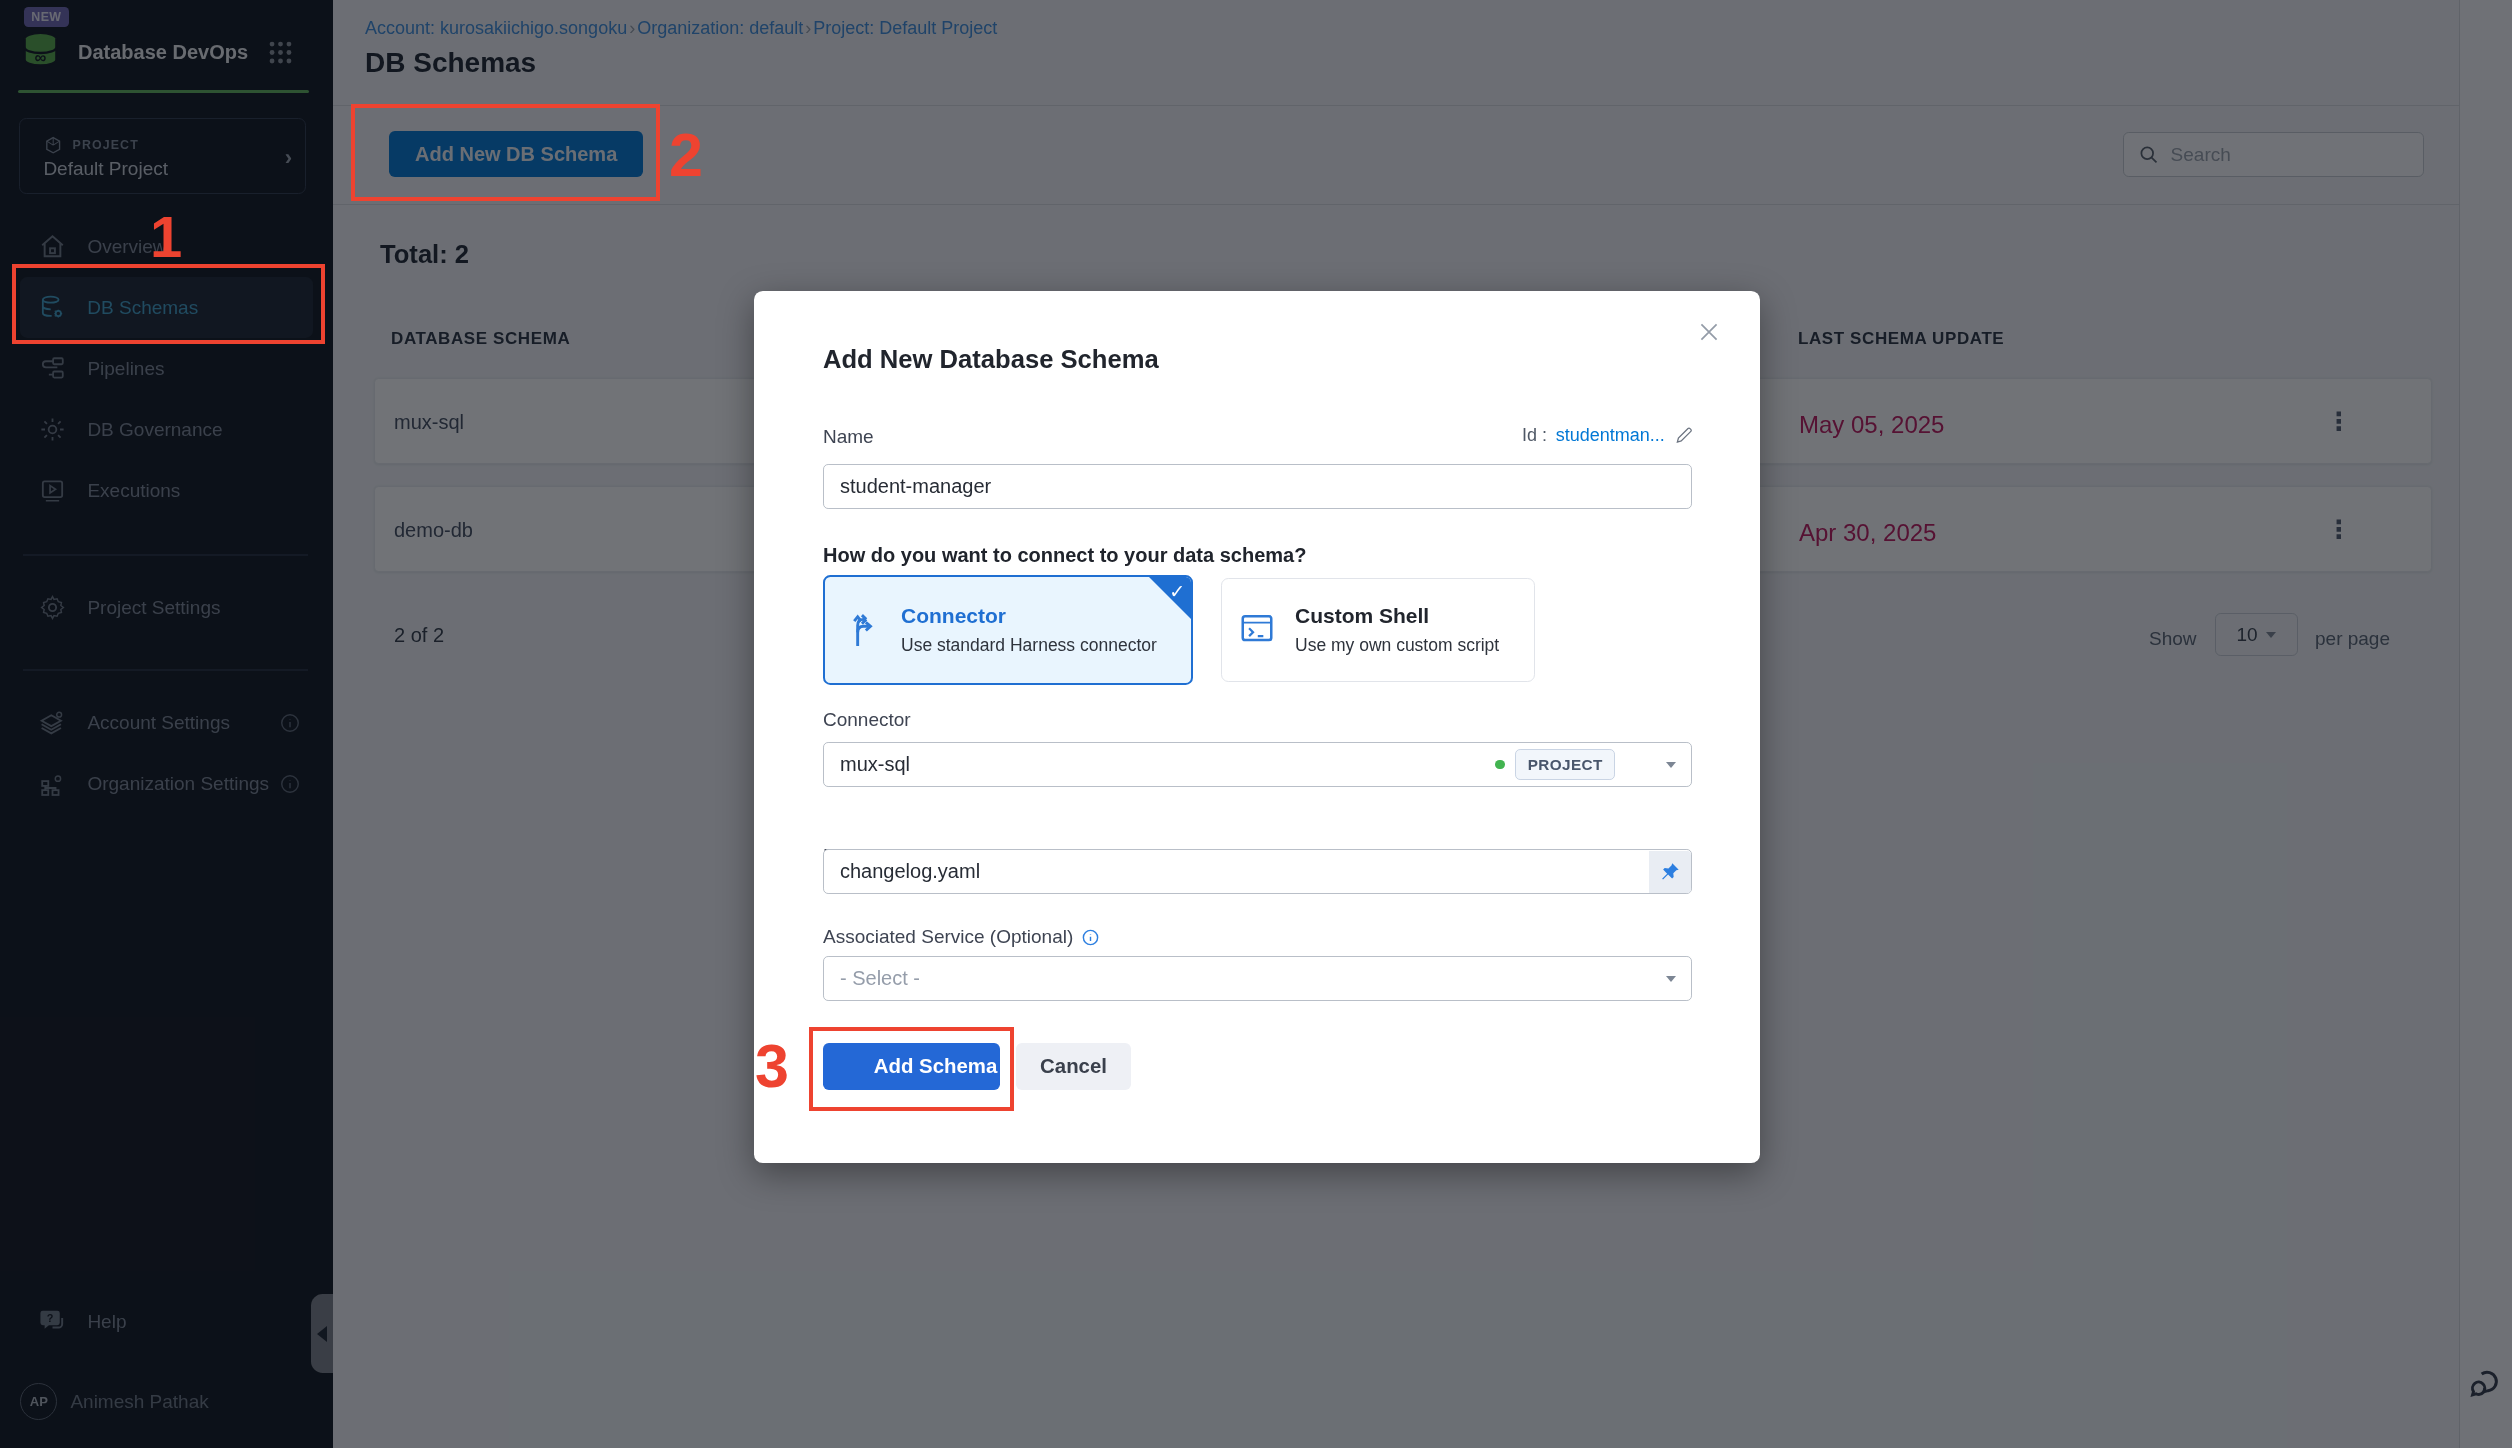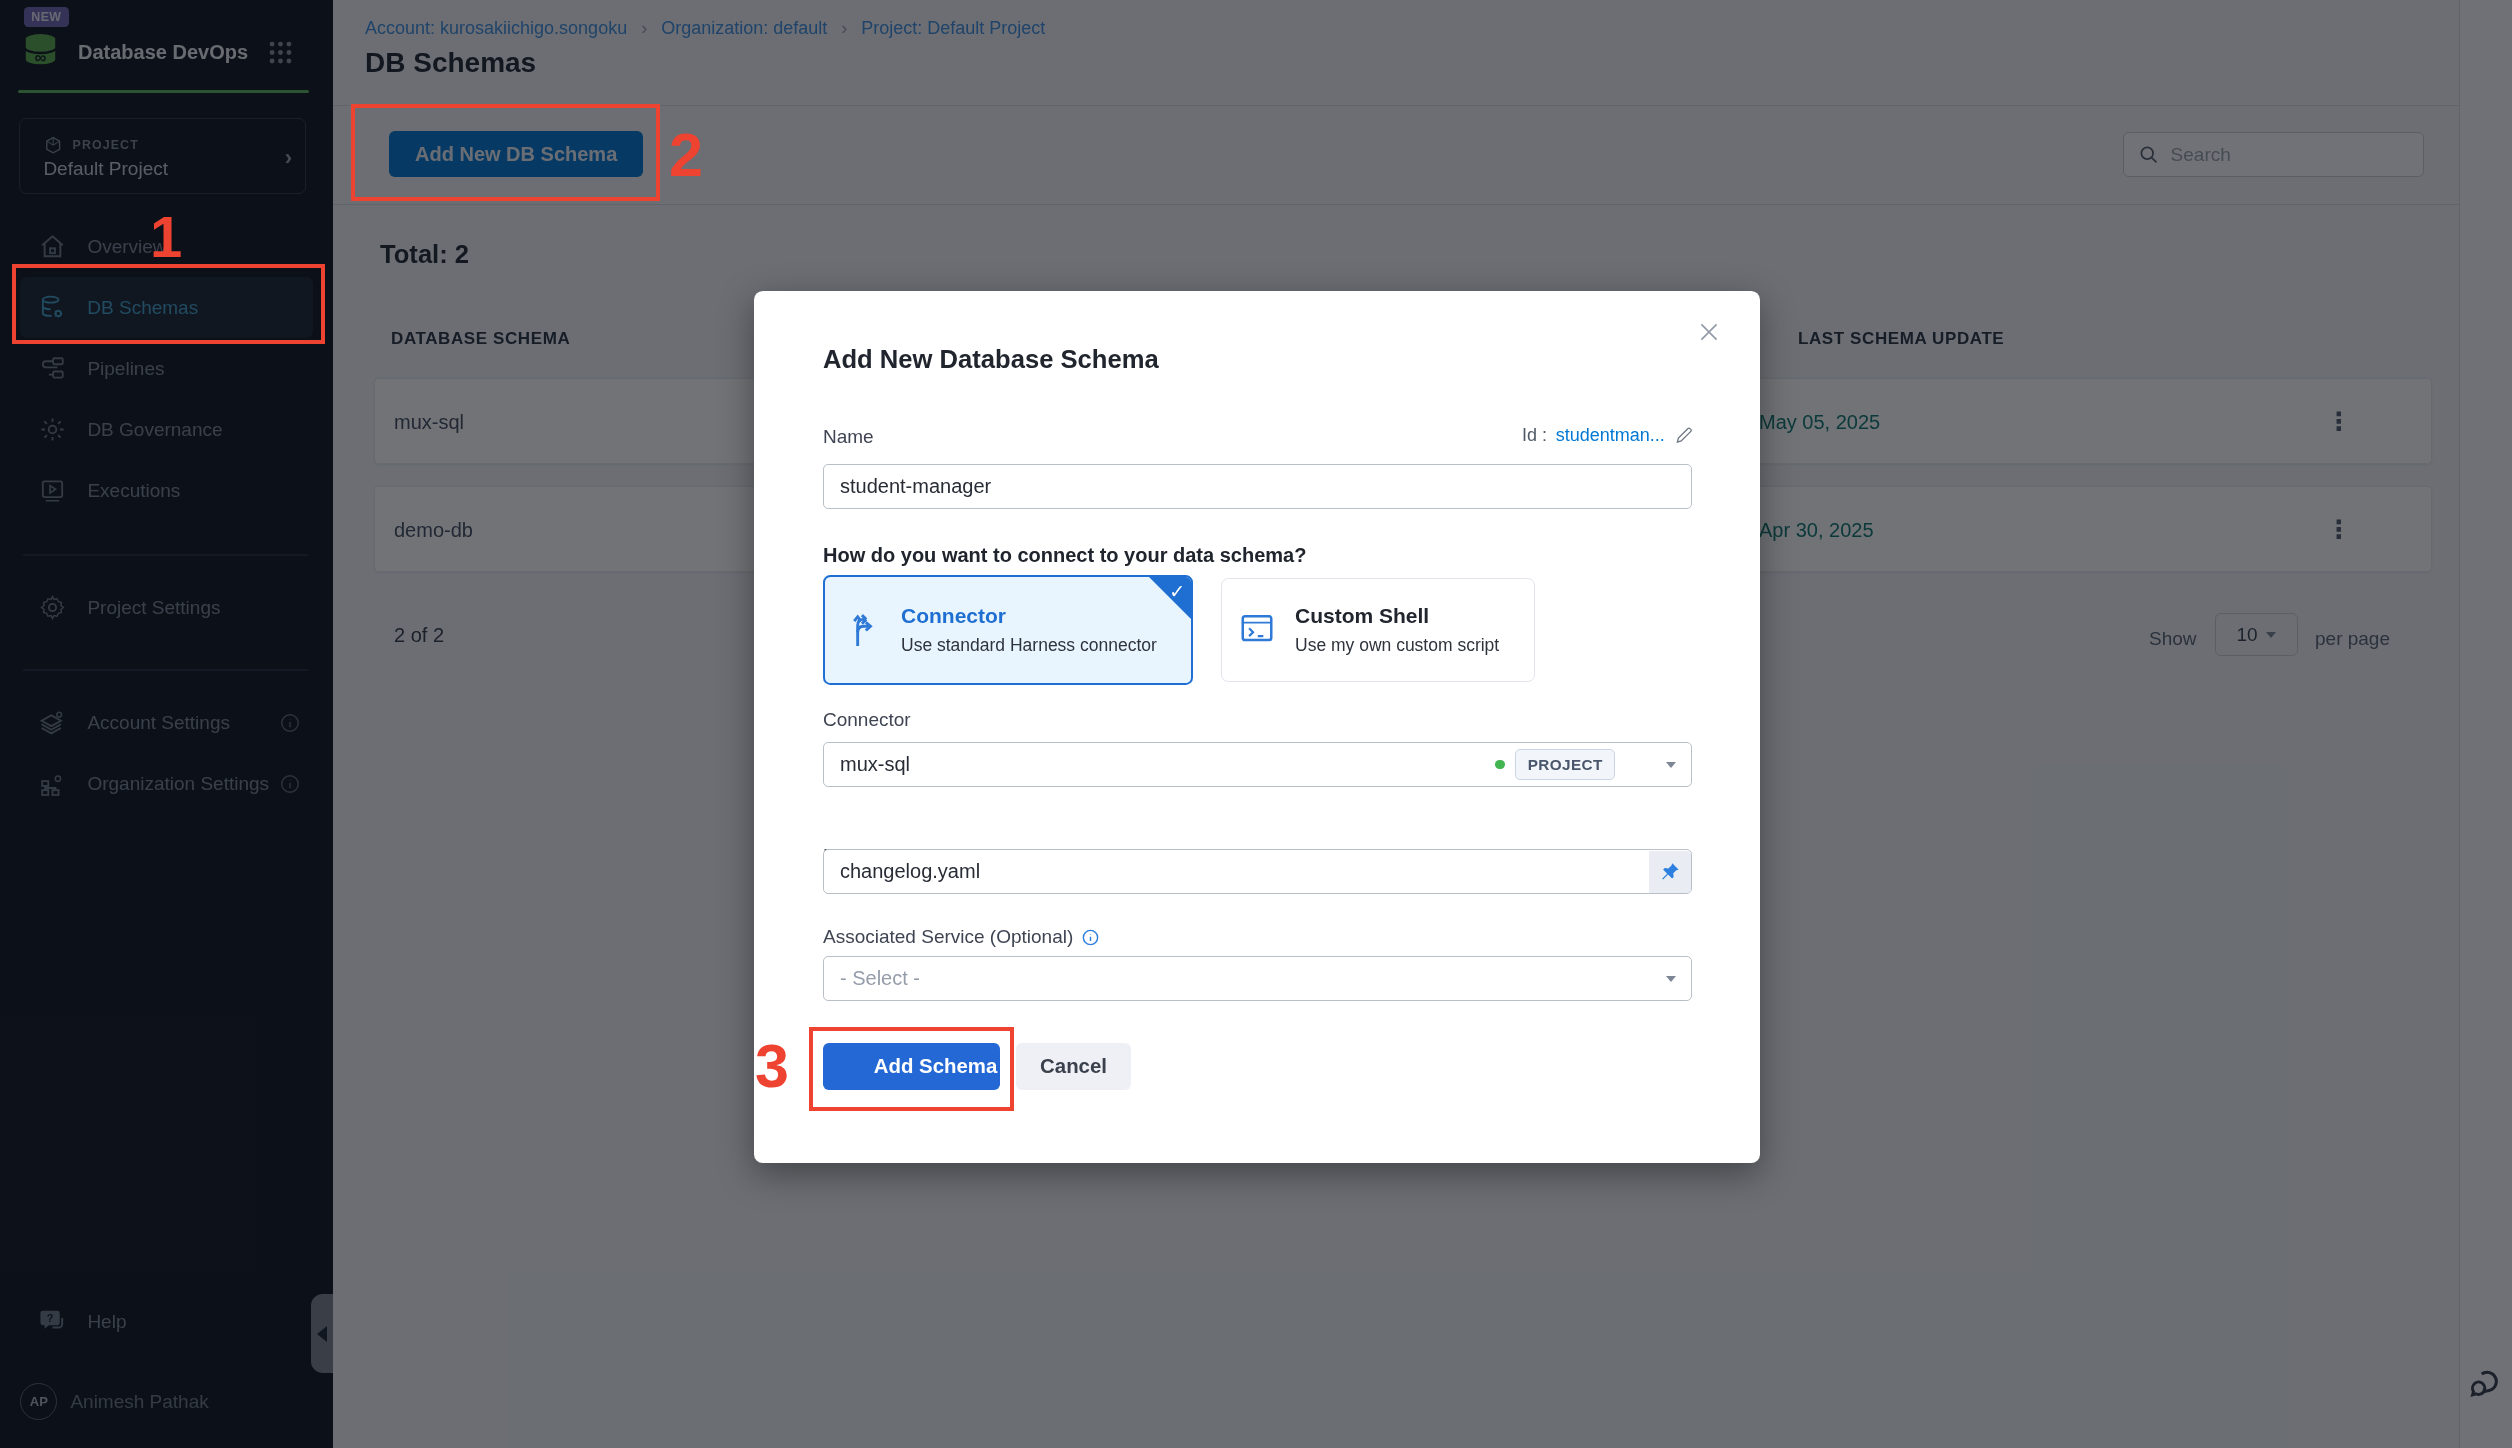--- a/index.html
+++ b/index.html
@@ -30,36 +30,36 @@
   .s-info { position:absolute; right:32px; width:22px; height:22px; color:#5c6675; }
   .s-help { position:absolute; left:0; top:1291px; width:333px; height:61px; display:flex; align-items:center; color:#7d8796; }
   .s-user { position:absolute; left:0; top:1371px; width:333px; height:61px; display:flex; align-items:center; }
   .s-avatar { width:37px; height:37px; margin-left:20.4px; border-radius:50%; border:1.5px solid #5a6472; color:#aeb6bf; font-size:13px; font-weight:bold; display:flex; align-items:center; justify-content:center; flex:none; }
   .s-user-name { margin-left:13px; font-size:19px; color:#6f7987; }
   .s-collapse { position:absolute; right:0; top:1294px; width:22px; height:79px; background:#7c828a; border-radius:11.7px 0 0 11.7px; display:flex; align-items:center; justify-content:center; z-index:2; }
   .s-collapse .tri { width:0; height:0; border-top:8px solid transparent; border-bottom:8px solid transparent; border-right:10.2px solid #1c2430; }
 
   
   .main { position:absolute; left:333px; top:0; width:2127px; bottom:0; background:#f2f4f7; }
-  .breadcrumb { position:absolute; left:32px; top:17.5px; font-size:18px; color:#98a0ab; display:flex; gap:14px; align-items:center; }
+  .breadcrumb { position:absolute; left:32px; top:17.5px; font-size:18px; color:#98a0ab; display:flex; gap:2px; align-items:center; }
   .breadcrumb a { color:#3e8ede; text-decoration:none; }
   .page-title { position:absolute; left:32px; top:47px; font-size:28px; font-weight:bold; color:#1d2530; }
   .toolbar { position:absolute; left:0; right:0; top:105px; height:100px; border-top:1.5px solid #d9dce1; border-bottom:1.5px solid #d9dce1; }
   .btn-add { position:absolute; left:56px; top:25px; height:46px; padding:0 26px; background:#0278d5; border:none; border-radius:5.8px; color:#eef3f8; font-size:20px; font-weight:bold; font-family:inherit; }
   .search-wrap { position:absolute; left:1790px; top:26px; width:301px; height:45px; border:1.5px solid #c6cbd2; border-radius:5.8px; background:#fdfdfe; display:flex; align-items:center; }
   .search-wrap .sicon { width:23.4px; height:23.4px; margin-left:13px; color:#565f6b; flex:none; }
   .search-wrap input { border:none; outline:none; background:transparent; font-size:19px; font-family:inherit; color:#343c48; margin-left:10.2px; width:234px; }
   .search-wrap input::placeholder { color:#9aa2ad; }
   .total { position:absolute; left:47px; top:240px; font-size:25.6px; font-weight:bold; color:#1f2733; }
   .th { position:absolute; top:329px; font-size:17px; font-weight:bold; letter-spacing:0.6px; color:#2a3342; }
   .th.c1 { left:58px; } .th.c2 { left:1465px; }
   .row { position:absolute; left:41px; width:2058px; height:86px; background:#ffffff; border:0.7px solid #e7eaee; border-radius:4.4px; box-shadow:0 0.7px 2.2px rgba(30,40,60,.08); }
   .row.r1 { top:378px; } .row.r2 { top:486px; }
   .row .rname { position:absolute; left:19px; top:32px; font-size:20px; color:#434e60; }
-  .row .rdate { position:absolute; left:1384px; top:32px; font-size:20px; color:#0f766e; }
+  .row .rdate { position:absolute; left:1424px; top:32px; font-size:24px; color:#be185d; }
   .row .kebab { position:absolute; left:1947px; top:20.4px; width:34px; height:44px; color:#525d70; font-size:25px; letter-spacing:0; text-align:center; line-height:44px; font-weight:bold; }
   .pag-range { position:absolute; left:61px; top:624px; font-size:20px; color:#323b49; }
   .pag-show { position:absolute; left:1816px; top:628px; font-size:19px; color:#5a6474; }
   .pag-size { position:absolute; left:1882px; top:613px; width:83px; height:43px; border:1.5px solid #c9ced6; border-radius:5.8px; display:flex; align-items:center; justify-content:center; gap:8.8px; font-size:19px; color:#39424f; }
   .pag-suffix { position:absolute; left:1982px; top:628px; font-size:19px; color:#5a6474; }
   .chev-down { width:0; height:0; border-left:5.8px solid transparent; border-right:5.8px solid transparent; border-top:6.6px solid #7c8694; }
 
   
   .right-strip { position:absolute; right:0; top:0; bottom:0; width:53px; background:#fafbfc; border-left:1.5px solid #d6d9de; z-index:1; }
   .chat-icon { position:absolute; left:7.3px; bottom:48px; width:37px; height:37px; color:#323b4a; }

